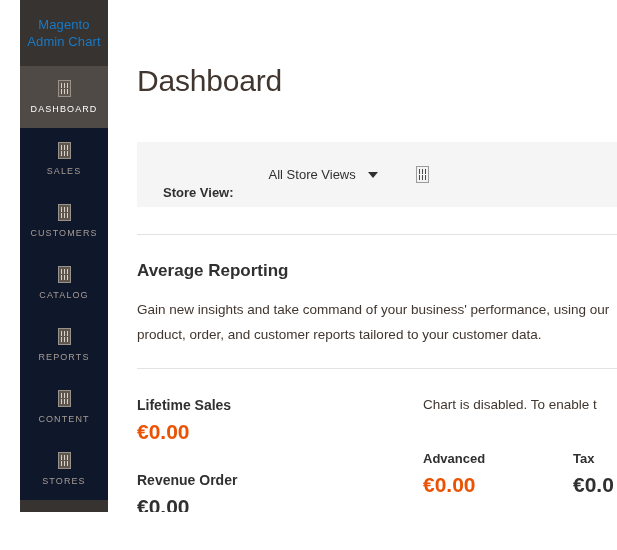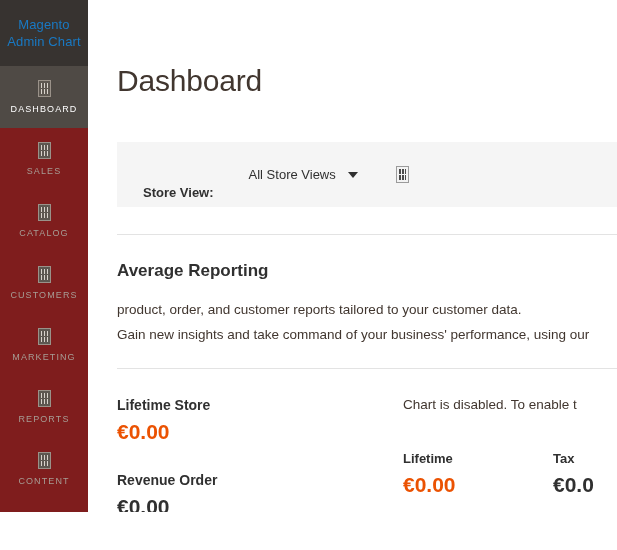--- a/index.html
+++ b/index.html
@@ -11,20 +11,21 @@
     background: #ffffff;
     font-family: "Liberation Sans", sans-serif;
   }
 
   .app {
     position: relative;
     width: 617px;
     height: 512px;
     display: flex;
     overflow: hidden;
+    padding-left: 20px;
   }
 
   
   .sidebar {
     width: 88px;
     min-width: 88px;
     height: 550px;
     background: #373330;
     position: relative;
     overflow: hidden;
@@ -49,21 +50,21 @@
 
   .nav-list { display: block; }
 
   .nav-item {
     height: 62px;
     display: flex;
     flex-direction: column;
     align-items: center;
     justify-content: center;
     cursor: pointer;
-    background: #7f1d1d;
+    background: #0f172a;
   }
   .nav-item.active { background: #4f4a45; }
 
   .nav-label {
     color: #a79d95;
     font-size: 9px;
     letter-spacing: 1.1px;
     margin-top: 7px;
     font-family: "Liberation Sans", sans-serif;
     text-transform: uppercase;
@@ -264,32 +265,28 @@
         <span class="nav-label">DASHBOARD</span>
       </div>
 
       <div class="nav-item">
         <span class="tofu"></span>
         <span class="nav-label">SALES</span>
       </div>
 
       <div class="nav-item">
         <span class="tofu"></span>
+        <span class="nav-label">CUSTOMERS</span>
+      </div>
+
+      <div class="nav-item">
+        <span class="tofu"></span>
         <span class="nav-label">CATALOG</span>
       </div>
 
-      <div class="nav-item">
-        <span class="tofu"></span>
-        <span class="nav-label">CUSTOMERS</span>
-      </div>
-
-      <div class="nav-item">
-        <span class="tofu"></span>
-        <span class="nav-label">MARKETING</span>
-      </div>
 
       <div class="nav-item">
         <span class="tofu"></span>
         <span class="nav-label">REPORTS</span>
       </div>
 
       <div class="nav-item">
         <span class="tofu"></span>
         <span class="nav-label">CONTENT</span>
       </div>
@@ -316,50 +313,50 @@
 
       <span class="storeview-icon">
         <span class="tofu light"></span>
       </span>
     </div>
 
     <div class="divider divider-1"></div>
 
     <h2 class="section-heading">Average Reporting</h2>
     <div class="section-body">
+      <div>Gain new insights and take command of your business' performance, using our</div>
       <div>product, order, and customer reports tailored to your customer data.</div>
-      <div>Gain new insights and take command of your business' performance, using our</div>
     </div>
 
     <div class="divider divider-2"></div>
 
     <div class="stats">
 
       <div class="stats-left">
 
         <div class="stat-block">
-          <div class="stat-label">Lifetime Store</div>
+          <div class="stat-label">Lifetime Sales</div>
           <div class="stat-value orange">€0.00</div>
         </div>
 
         <div class="stat-block">
           <div class="stat-label">Revenue Order</div>
           <div class="stat-value dark">€0.00</div>
         </div>
 
       </div>
 
       <div class="stats-right">
 
         <div class="chart-disabled-note">Chart is disabled. To enable t</div>
 
         <div class="totals-row">
 
           <div class="total-col">
-            <div class="total-label">Lifetime</div>
+            <div class="total-label">Advanced</div>
             <div class="total-value orange">€0.00</div>
           </div>
 
           <div class="total-col">
             <div class="total-label">Tax</div>
             <div class="total-value dark">€0.0</div>
           </div>
 
         </div>
       </div>

